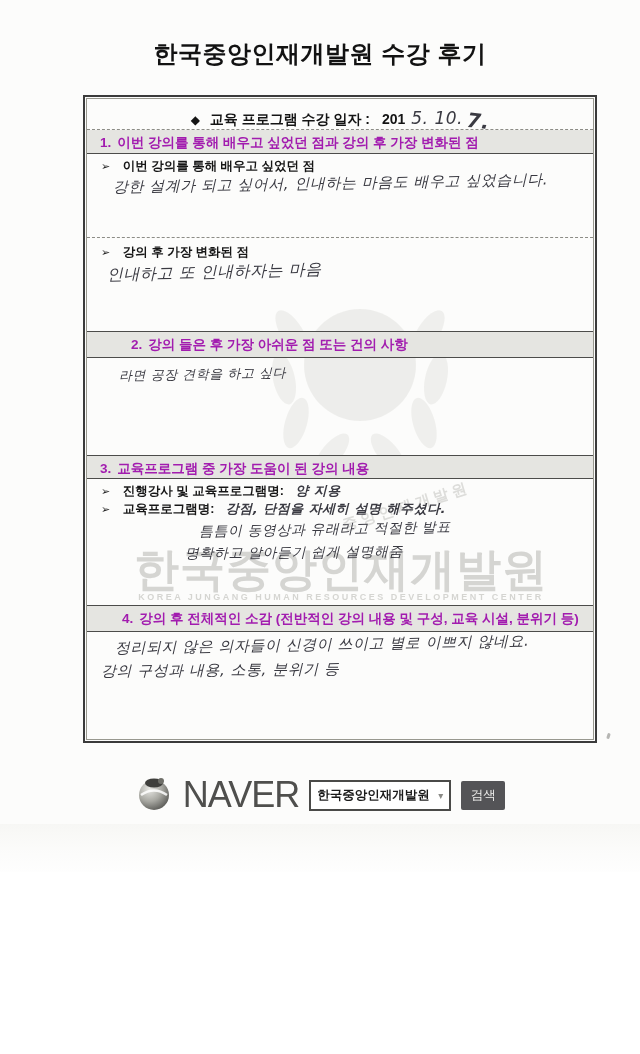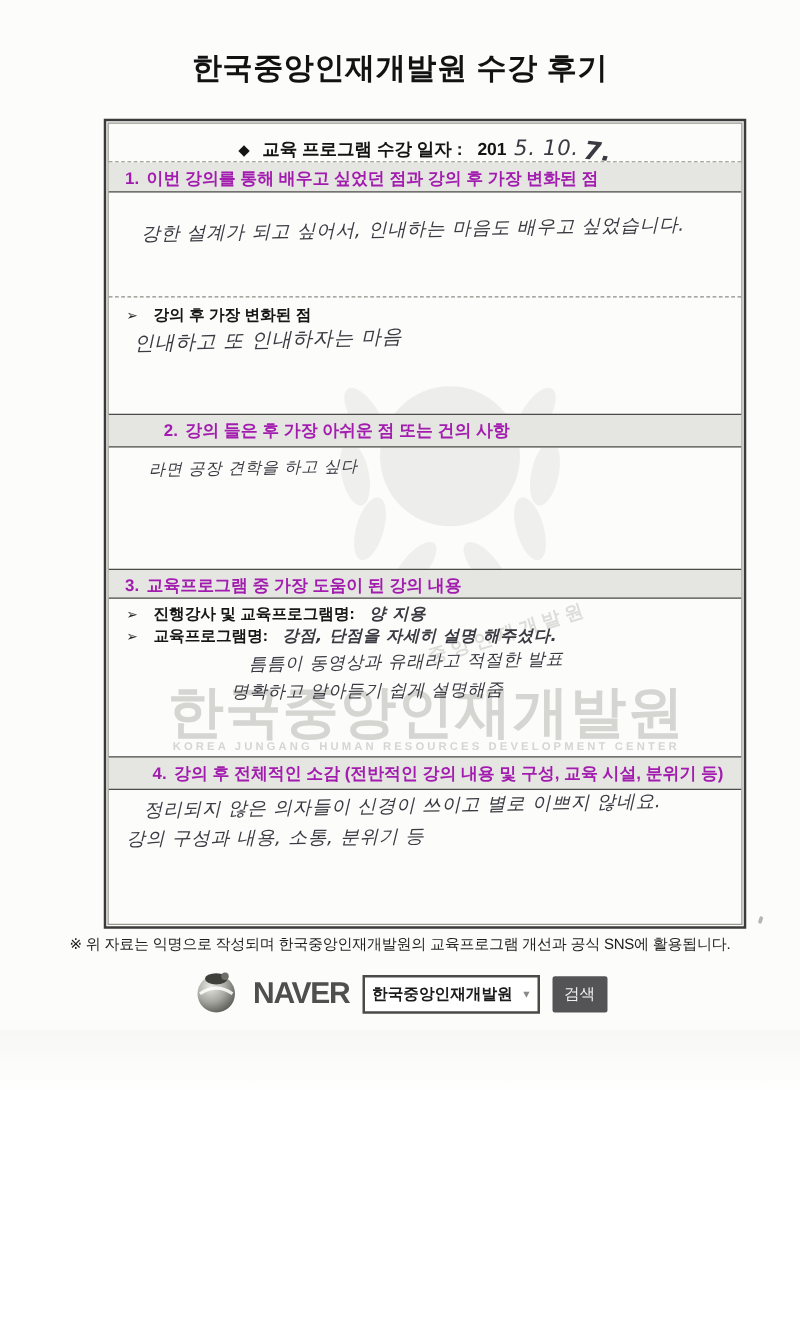--- a/index.html
+++ b/index.html
@@ -104,21 +104,21 @@
   .q1b{height:93px;}
   .q2{height:97px;}
   .q3{height:126px;}
   .q4{flex:1;}
 
   .naver-row{
     position:absolute;left:0;top:772px;width:640px;height:46px;z-index:2;
     display:flex;align-items:center;justify-content:center;gap:10px;
   }
   .naver-word{
-    font-size:24px;font-weight:700;color:#4f4f4d;letter-spacing:-1px;
+    font-size:36px;font-weight:400;color:#4f4f4d;letter-spacing:-1px;
   }
   .naver-search{
     width:126px;height:27px;border:2px solid #4a4a48;background:#fff;
     display:flex;align-items:center;justify-content:space-between;
     padding:0 6px;box-sizing:content-box;
   }
   .naver-search .val{font-size:12.5px;font-weight:700;color:#1a1a1a;white-space:nowrap;}
   .naver-search .caret{font-size:10px;color:#8a8a86;margin-left:4px;}
   .naver-btn{
     width:44px;height:29px;background:#545457;color:#f2f2f0;
@@ -167,20 +167,24 @@
         <span>교육 프로그램 수강 일자 :</span>
         <span style="margin-left:8px;">201</span><span class="hand date-hand">5. 10.</span>
         <span class="hand date-day">7.</span>
       </div>
 
       <div class="row sec-hdr h1">
         <span class="num">1.</span><span>이번 강의를 통해 배우고 싶었던 점과 강의 후 가장 변화된 점</span>
       </div>
 
       <div class="row q1a dotted">
+        <div class="bullet-line" style="top:4px;">
+          <span class="arrow">➢</span>
+          <span>이번 강의를 통해 배우고 싶었던 점</span>
+        </div>
         <div class="hand hand-abs" style="left:26px;top:24px;font-size:15px;transform:rotate(-1deg);">강한 설계가 되고 싶어서, 인내하는 마음도 배우고 싶었습니다.</div>
       </div>
 
       <div class="row q1b">
         <div class="bullet-line" style="top:6px;">
           <span class="arrow">➢</span>
           <span>강의 후 가장 변화된 점</span>
         </div>
         <div class="hand hand-abs" style="left:20px;top:27px;font-size:16px;transform:rotate(-1.5deg);">인내하고 또 인내하자는 마음</div>
       </div>
@@ -217,21 +221,20 @@
       </div>
 
       <div class="row q4">
         <div class="hand hand-abs" style="left:28px;top:7px;font-size:15px;transform:rotate(-1deg);">정리되지 않은 의자들이 신경이 쓰이고 별로 이쁘지 않네요.</div>
         <div class="hand hand-abs" style="left:14px;top:30px;font-size:15px;transform:rotate(-.5deg);">강의 구성과 내용, 소통, 분위기 등</div>
       </div>
 
     </div>
   </div>
 
-  <div class="footer-note">※ 위 자료는 익명으로 작성되며 한국중앙인재개발원의 교육프로그램 개선과 공식 SNS에 활용됩니다.</div>
 
   <div class="naver-row">
     <span>
       <svg width="38" height="38" viewBox="0 0 38 38">
         <defs>
           <radialGradient id="gl" cx="35%" cy="30%" r="75%">
             <stop offset="0%" stop-color="#e8e8e4"></stop>
             <stop offset="55%" stop-color="#a8a8a2"></stop>
             <stop offset="100%" stop-color="#5c5c58"></stop>
           </radialGradient>

